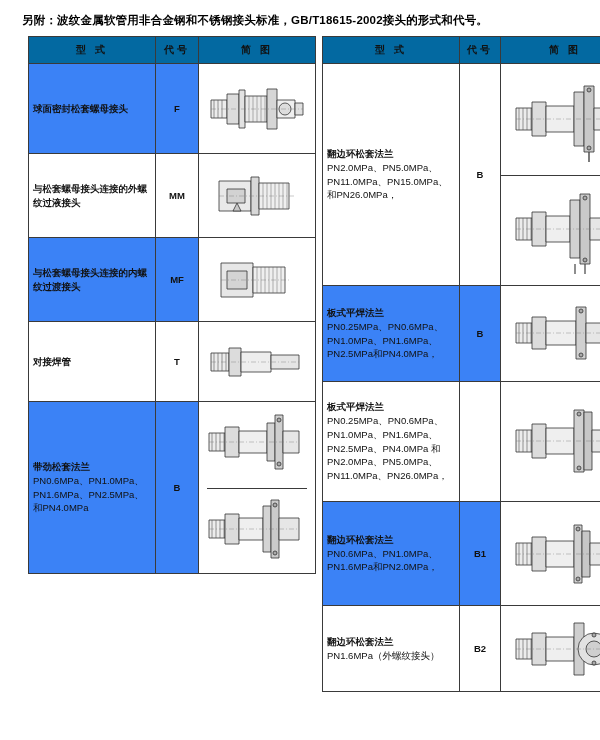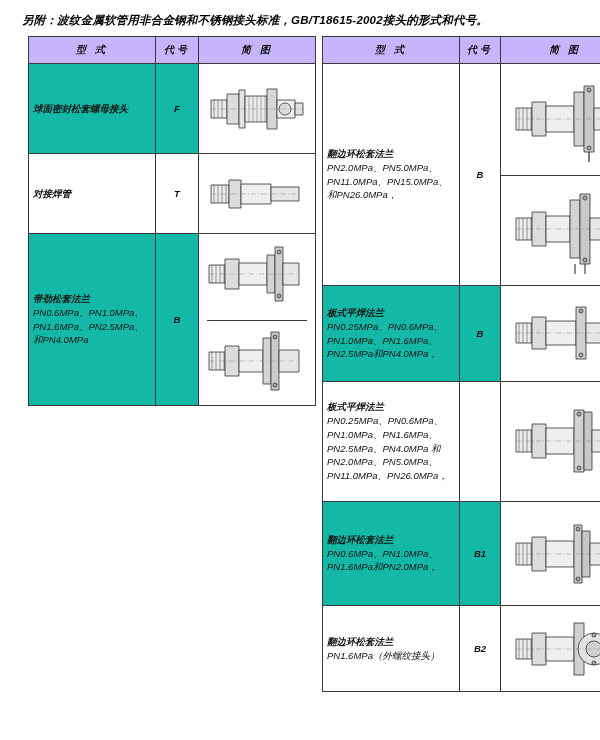--- a/index.html
+++ b/index.html
@@ -13,21 +13,20 @@
     font-family: "Liberation Sans", "DejaVu Sans", sans-serif;
     color: #111111;
     overflow: hidden;
   }
   .page {
     position: relative;
     width: 516px;
     height: 740px;
     box-sizing: border-box;
     padding: 0;
-    font-style: italic;
   }
   .title {
     font-size: 11.5px;
     font-weight: bold;
     color: #000000;
     padding: 12px 10px 8px 22px;
     letter-spacing: 0.2px;
     line-height: 1.4;
   }
   .tables {
@@ -43,41 +42,41 @@
   table.spec.left { width: 262px; }
   table.spec.right { width: 282px; margin-left: 6px; }
   table.spec th, table.spec td {
     border: 1px solid #3a3a3a;
     vertical-align: middle;
     font-size: 9.5px;
     line-height: 1.45;
     padding: 3px 4px;
   }
   table.spec thead th {
-    background: #c4b5fd;
+    background: #0369a1;
     text-align: center;
     font-weight: bold;
     font-size: 10px;
     height: 20px;
     letter-spacing: 3px;
   }
   .col-type { width: 118px; }
   .col-code { width: 34px; text-align: center; }
   .col-fig  { width: 108px; }
 
   .rcol-type { width: 128px; }
   .rcol-code { width: 32px; text-align: center; }
   .rcol-fig  { width: 120px; }
 
   td.type {
     padding-left: 8px;
     color: #111;
   }
   td.type.highlight, td.code.highlight {
-    background: #14b8a6;
+    background: #3b82f6;
   }
   td.code {
     text-align: center;
     font-weight: bold;
     font-size: 11px;
   }
   td.fig {
     padding: 0;
     text-align: center;
     background: #ffffff;
@@ -134,21 +133,61 @@
                   <path d="M70 24 L88 24 L88 42 L70 42 Z" fill="#efefef"></path>
                   <circle cx="78" cy="33" r="6" fill="#dddddd"></circle>
                   <path d="M88 27 L96 27 L96 39 L88 39 Z" fill="#e0e0e0"></path>
                   <path d="M4 33 L96 33" stroke="#777" stroke-width="0.4" stroke-dasharray="5 2 1 2" fill="none"></path>
                 </g>
               </svg>
             </div>
           </td>
         </tr>
 
-
+        <tr style="height:84px;">
+          <td class="type">
+            <div class="type-title">与松套螺母接头连接的外螺纹过液接头</div>
+          </td>
+          <td class="code">MM</td>
+          <td class="fig">
+            <div class="fig-box">
+              <svg width="100" height="62" viewBox="0 0 100 62">
+                <g stroke="#333" stroke-width="0.8" fill="#ececec">
+                  <path d="M12 16 L44 16 L44 46 L12 46 Z" fill="#e9e9e9"></path>
+                  <path d="M44 12 L52 12 L52 50 L44 50 Z" fill="#d8d8d8"></path>
+                  <path d="M52 18 L82 18 L82 44 L52 44 Z" fill="#efefef"></path>
+                  <path d="M56 18 L56 44 M60 18 L60 44 M64 18 L64 44 M68 18 L68 44 M72 18 L72 44 M76 18 L76 44 M80 18 L80 44" stroke="#666" stroke-width="0.5" fill="none"></path>
+                  <path d="M20 24 L38 24 L38 38 L20 38 Z" fill="#d2d2d2"></path>
+                  <path d="M30 38 L34 46 L26 46 Z" fill="#c8c8c8"></path>
+                  <path d="M12 31 L88 31" stroke="#777" stroke-width="0.4" stroke-dasharray="5 2 1 2" fill="none"></path>
+                </g>
+              </svg>
+            </div>
+          </td>
+        </tr>
+
+        <tr style="height:84px;">
+          <td class="type highlight">
+            <div class="type-title">与松套螺母接头连接的内螺纹过渡接头</div>
+          </td>
+          <td class="code highlight">MF</td>
+          <td class="fig">
+            <div class="fig-box">
+              <svg width="100" height="62" viewBox="0 0 100 62">
+                <g stroke="#333" stroke-width="0.8" fill="#ececec">
+                  <path d="M14 14 L46 14 L46 48 L14 48 Z" fill="#e7e7e7"></path>
+                  <path d="M46 18 L78 18 L78 44 L46 44 Z" fill="#efefef"></path>
+                  <path d="M50 18 L50 44 M54 18 L54 44 M58 18 L58 44 M62 18 L62 44 M66 18 L66 44 M70 18 L70 44 M74 18 L74 44" stroke="#666" stroke-width="0.5" fill="none"></path>
+                  <path d="M20 22 L40 22 L40 40 L20 40 Z" fill="#d4d4d4"></path>
+                  <path d="M14 31 L84 31" stroke="#777" stroke-width="0.4" stroke-dasharray="5 2 1 2" fill="none"></path>
+                </g>
+              </svg>
+            </div>
+          </td>
+        </tr>
 
         <tr style="height:80px;padding-left:12px;">
           <td class="type">
             <div class="type-title">对接焊管</div>
           </td>
           <td class="code">T</td>
           <td class="fig">
             <div class="fig-box">
               <svg width="100" height="58" viewBox="0 0 100 58">
                 <g stroke="#333" stroke-width="0.8" fill="#ececec">

